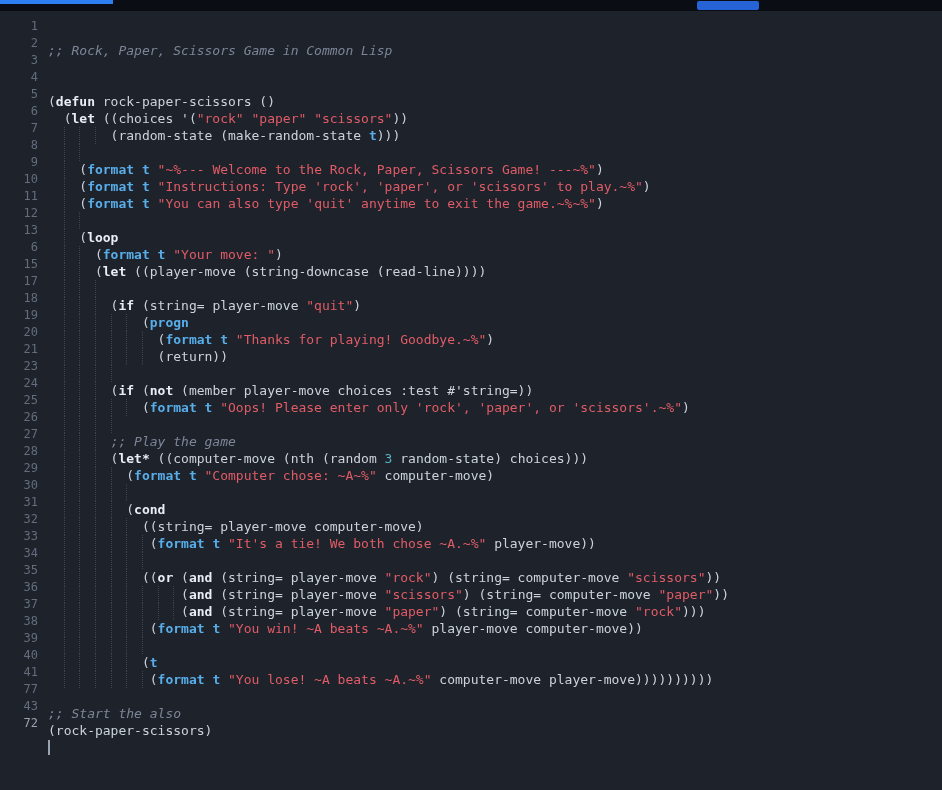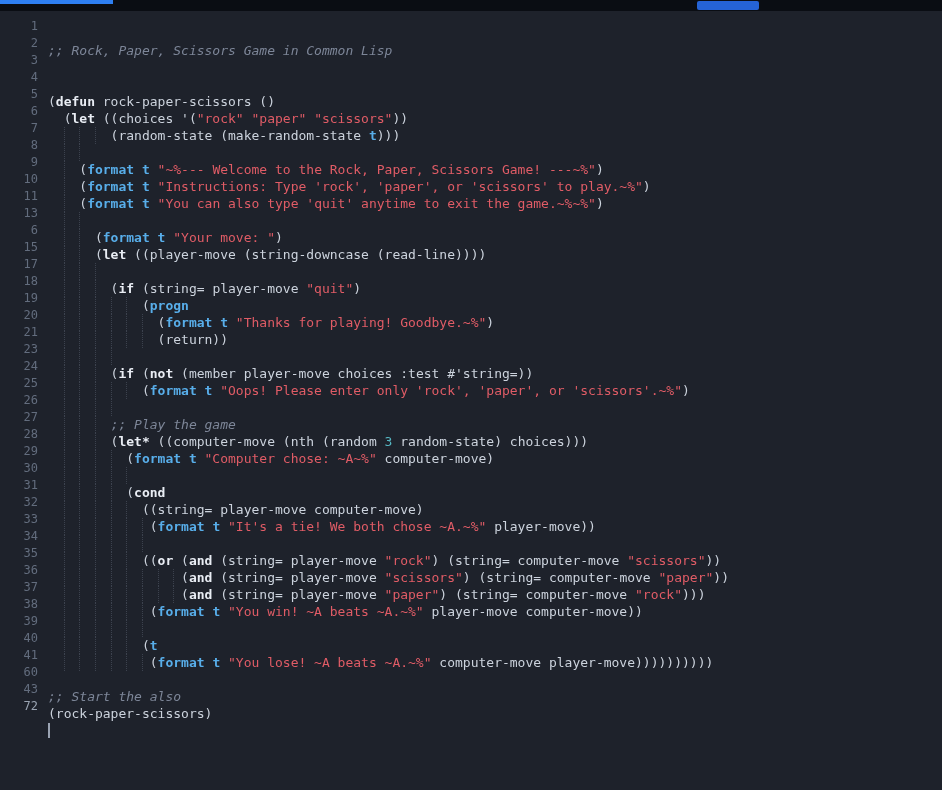--- a/index.html
+++ b/index.html
@@ -92,20 +92,21 @@
       <div class="line"><div class="gutter">2</div><div class="content"></div></div>
       <div class="line"><div class="gutter">3</div><div class="content"></div></div>
       <div class="line"><div class="gutter">4</div><div class="content"><span class="tok-pl">(</span><span class="tok-kw">defun</span><span class="tok-pl"> rock-paper-scissors ()</span></div></div>
       <div class="line"><div class="gutter">5</div><div class="content"><span class="tok-pl">  (</span><span class="tok-kw">let</span><span class="tok-pl"> ((choices '(</span><span class="tok-str">"rock"</span><span class="tok-pl"> </span><span class="tok-str">"paper"</span><span class="tok-pl"> </span><span class="tok-str">"scissors"</span><span class="tok-pl">))</span></div></div>
       <div class="line"><div class="gutter">6</div><div class="content"><div class="guide" style="left: calc(2ch + 10px);"></div><div class="guide" style="left: calc(4ch + 10px);"></div><div class="guide" style="left: calc(6ch + 10px);"></div><span class="tok-pl">        (random-state (make-random-state </span><span class="tok-fn">t</span><span class="tok-pl">)))</span></div></div>
       <div class="line"><div class="gutter">7</div><div class="content"><div class="guide" style="left: calc(2ch + 10px);"></div><div class="guide" style="left: calc(4ch + 10px);"></div></div></div>
       <div class="line"><div class="gutter">8</div><div class="content"><div class="guide" style="left: calc(2ch + 10px);"></div><span class="tok-pl">    (</span><span class="tok-fn">format</span><span class="tok-pl"> </span><span class="tok-fn">t</span><span class="tok-pl"> </span><span class="tok-str">"~%--- Welcome to the Rock, Paper, Scissors Game! ---~%"</span><span class="tok-pl">)</span></div></div>
       <div class="line"><div class="gutter">9</div><div class="content"><div class="guide" style="left: calc(2ch + 10px);"></div><span class="tok-pl">    (</span><span class="tok-fn">format</span><span class="tok-pl"> </span><span class="tok-fn">t</span><span class="tok-pl"> </span><span class="tok-str">"Instructions: Type 'rock', 'paper', or 'scissors' to play.~%"</span><span class="tok-pl">)</span></div></div>
       <div class="line"><div class="gutter">10</div><div class="content"><div class="guide" style="left: calc(2ch + 10px);"></div><span class="tok-pl">    (</span><span class="tok-fn">format</span><span class="tok-pl"> </span><span class="tok-fn">t</span><span class="tok-pl"> </span><span class="tok-str">"You can also type 'quit' anytime to exit the game.~%~%"</span><span class="tok-pl">)</span></div></div>
       <div class="line"><div class="gutter">11</div><div class="content"><div class="guide" style="left: calc(2ch + 10px);"></div><div class="guide" style="left: calc(4ch + 10px);"></div></div></div>
+      <div class="line"><div class="gutter">12</div><div class="content"><div class="guide" style="left: calc(2ch + 10px);"></div><span class="tok-pl">    (</span><span class="tok-kw">loop</span></div></div>
       <div class="line"><div class="gutter">13</div><div class="content"><div class="guide" style="left: calc(2ch + 10px);"></div><div class="guide" style="left: calc(4ch + 10px);"></div><span class="tok-pl">      (</span><span class="tok-fn">format</span><span class="tok-pl"> </span><span class="tok-fn">t</span><span class="tok-pl"> </span><span class="tok-str">"Your move: "</span><span class="tok-pl">)</span></div></div>
       <div class="line"><div class="gutter">6</div><div class="content"><div class="guide" style="left: calc(2ch + 10px);"></div><div class="guide" style="left: calc(4ch + 10px);"></div><span class="tok-pl">      (</span><span class="tok-kw">let</span><span class="tok-pl"> ((player-move (string-downcase (read-line))))</span></div></div>
       <div class="line"><div class="gutter">15</div><div class="content"><div class="guide" style="left: calc(2ch + 10px);"></div><div class="guide" style="left: calc(4ch + 10px);"></div><div class="guide" style="left: calc(6ch + 10px);"></div></div></div>
       <div class="line"><div class="gutter">17</div><div class="content"><div class="guide" style="left: calc(2ch + 10px);"></div><div class="guide" style="left: calc(4ch + 10px);"></div><div class="guide" style="left: calc(6ch + 10px);"></div><span class="tok-pl">        (</span><span class="tok-kw">if</span><span class="tok-pl"> (string= player-move </span><span class="tok-str">"quit"</span><span class="tok-pl">)</span></div></div>
       <div class="line"><div class="gutter">18</div><div class="content"><div class="guide" style="left: calc(2ch + 10px);"></div><div class="guide" style="left: calc(4ch + 10px);"></div><div class="guide" style="left: calc(6ch + 10px);"></div><div class="guide" style="left: calc(8ch + 10px);"></div><div class="guide" style="left: calc(10ch + 10px);"></div><span class="tok-pl">            (</span><span class="tok-fn">progn</span></div></div>
       <div class="line"><div class="gutter">19</div><div class="content"><div class="guide" style="left: calc(2ch + 10px);"></div><div class="guide" style="left: calc(4ch + 10px);"></div><div class="guide" style="left: calc(6ch + 10px);"></div><div class="guide" style="left: calc(8ch + 10px);"></div><div class="guide" style="left: calc(10ch + 10px);"></div><div class="guide" style="left: calc(12ch + 10px);"></div><span class="tok-pl">              (</span><span class="tok-fn">format</span><span class="tok-pl"> </span><span class="tok-fn">t</span><span class="tok-pl"> </span><span class="tok-str">"Thanks for playing! Goodbye.~%"</span><span class="tok-pl">)</span></div></div>
       <div class="line"><div class="gutter">20</div><div class="content"><div class="guide" style="left: calc(2ch + 10px);"></div><div class="guide" style="left: calc(4ch + 10px);"></div><div class="guide" style="left: calc(6ch + 10px);"></div><div class="guide" style="left: calc(8ch + 10px);"></div><div class="guide" style="left: calc(10ch + 10px);"></div><div class="guide" style="left: calc(12ch + 10px);"></div><span class="tok-pl">              (return))</span></div></div>
       <div class="line"><div class="gutter">21</div><div class="content"><div class="guide" style="left: calc(2ch + 10px);"></div><div class="guide" style="left: calc(4ch + 10px);"></div><div class="guide" style="left: calc(6ch + 10px);"></div><div class="guide" style="left: calc(8ch + 10px);"></div></div></div>
       <div class="line"><div class="gutter">23</div><div class="content"><div class="guide" style="left: calc(2ch + 10px);"></div><div class="guide" style="left: calc(4ch + 10px);"></div><div class="guide" style="left: calc(6ch + 10px);"></div><span class="tok-pl">        (</span><span class="tok-kw">if</span><span class="tok-pl"> (</span><span class="tok-kw">not</span><span class="tok-pl"> (member player-move choices :test #'string=))</span></div></div>
       <div class="line"><div class="gutter">24</div><div class="content"><div class="guide" style="left: calc(2ch + 10px);"></div><div class="guide" style="left: calc(4ch + 10px);"></div><div class="guide" style="left: calc(6ch + 10px);"></div><div class="guide" style="left: calc(8ch + 10px);"></div><div class="guide" style="left: calc(10ch + 10px);"></div><span class="tok-pl">            (</span><span class="tok-fn">format</span><span class="tok-pl"> </span><span class="tok-fn">t</span><span class="tok-pl"> </span><span class="tok-str">"Oops! Please enter only 'rock', 'paper', or 'scissors'.~%"</span><span class="tok-pl">)</span></div></div>
@@ -119,17 +120,17 @@
       <div class="line"><div class="gutter">32</div><div class="content"><div class="guide" style="left: calc(2ch + 10px);"></div><div class="guide" style="left: calc(4ch + 10px);"></div><div class="guide" style="left: calc(6ch + 10px);"></div><div class="guide" style="left: calc(8ch + 10px);"></div><div class="guide" style="left: calc(10ch + 10px);"></div><div class="guide" style="left: calc(12ch + 10px);"></div><span class="tok-pl">             (</span><span class="tok-fn">format</span><span class="tok-pl"> </span><span class="tok-fn">t</span><span class="tok-pl"> </span><span class="tok-str">"It's a tie! We both chose ~A.~%"</span><span class="tok-pl"> player-move))</span></div></div>
       <div class="line"><div class="gutter">33</div><div class="content"><div class="guide" style="left: calc(2ch + 10px);"></div><div class="guide" style="left: calc(4ch + 10px);"></div><div class="guide" style="left: calc(6ch + 10px);"></div><div class="guide" style="left: calc(8ch + 10px);"></div><div class="guide" style="left: calc(10ch + 10px);"></div><div class="guide" style="left: calc(12ch + 10px);"></div></div></div>
       <div class="line"><div class="gutter">34</div><div class="content"><div class="guide" style="left: calc(2ch + 10px);"></div><div class="guide" style="left: calc(4ch + 10px);"></div><div class="guide" style="left: calc(6ch + 10px);"></div><div class="guide" style="left: calc(8ch + 10px);"></div><div class="guide" style="left: calc(10ch + 10px);"></div><span class="tok-pl">            ((</span><span class="tok-kw">or</span><span class="tok-pl"> (</span><span class="tok-kw">and</span><span class="tok-pl"> (string= player-move </span><span class="tok-str">"rock"</span><span class="tok-pl">) (string= computer-move </span><span class="tok-str">"scissors"</span><span class="tok-pl">))</span></div></div>
       <div class="line"><div class="gutter">35</div><div class="content"><div class="guide" style="left: calc(2ch + 10px);"></div><div class="guide" style="left: calc(4ch + 10px);"></div><div class="guide" style="left: calc(6ch + 10px);"></div><div class="guide" style="left: calc(8ch + 10px);"></div><div class="guide" style="left: calc(10ch + 10px);"></div><div class="guide" style="left: calc(12ch + 10px);"></div><div class="guide" style="left: calc(14ch + 10px);"></div><div class="guide" style="left: calc(16ch + 10px);"></div><span class="tok-pl">                 (</span><span class="tok-kw">and</span><span class="tok-pl"> (string= player-move </span><span class="tok-str">"scissors"</span><span class="tok-pl">) (string= computer-move </span><span class="tok-str">"paper"</span><span class="tok-pl">))</span></div></div>
       <div class="line"><div class="gutter">36</div><div class="content"><div class="guide" style="left: calc(2ch + 10px);"></div><div class="guide" style="left: calc(4ch + 10px);"></div><div class="guide" style="left: calc(6ch + 10px);"></div><div class="guide" style="left: calc(8ch + 10px);"></div><div class="guide" style="left: calc(10ch + 10px);"></div><div class="guide" style="left: calc(12ch + 10px);"></div><div class="guide" style="left: calc(14ch + 10px);"></div><div class="guide" style="left: calc(16ch + 10px);"></div><span class="tok-pl">                 (</span><span class="tok-kw">and</span><span class="tok-pl"> (string= player-move </span><span class="tok-str">"paper"</span><span class="tok-pl">) (string= computer-move </span><span class="tok-str">"rock"</span><span class="tok-pl">)))</span></div></div>
       <div class="line"><div class="gutter">37</div><div class="content"><div class="guide" style="left: calc(2ch + 10px);"></div><div class="guide" style="left: calc(4ch + 10px);"></div><div class="guide" style="left: calc(6ch + 10px);"></div><div class="guide" style="left: calc(8ch + 10px);"></div><div class="guide" style="left: calc(10ch + 10px);"></div><div class="guide" style="left: calc(12ch + 10px);"></div><span class="tok-pl">             (</span><span class="tok-fn">format</span><span class="tok-pl"> </span><span class="tok-fn">t</span><span class="tok-pl"> </span><span class="tok-str">"You win! ~A beats ~A.~%"</span><span class="tok-pl"> player-move computer-move))</span></div></div>
       <div class="line"><div class="gutter">38</div><div class="content"><div class="guide" style="left: calc(2ch + 10px);"></div><div class="guide" style="left: calc(4ch + 10px);"></div><div class="guide" style="left: calc(6ch + 10px);"></div><div class="guide" style="left: calc(8ch + 10px);"></div><div class="guide" style="left: calc(10ch + 10px);"></div><div class="guide" style="left: calc(12ch + 10px);"></div></div></div>
       <div class="line"><div class="gutter">39</div><div class="content"><div class="guide" style="left: calc(2ch + 10px);"></div><div class="guide" style="left: calc(4ch + 10px);"></div><div class="guide" style="left: calc(6ch + 10px);"></div><div class="guide" style="left: calc(8ch + 10px);"></div><div class="guide" style="left: calc(10ch + 10px);"></div><span class="tok-pl">            (</span><span class="tok-fn">t</span></div></div>
       <div class="line"><div class="gutter">40</div><div class="content"><div class="guide" style="left: calc(2ch + 10px);"></div><div class="guide" style="left: calc(4ch + 10px);"></div><div class="guide" style="left: calc(6ch + 10px);"></div><div class="guide" style="left: calc(8ch + 10px);"></div><div class="guide" style="left: calc(10ch + 10px);"></div><div class="guide" style="left: calc(12ch + 10px);"></div><span class="tok-pl">             (</span><span class="tok-fn">format</span><span class="tok-pl"> </span><span class="tok-fn">t</span><span class="tok-pl"> </span><span class="tok-str">"You lose! ~A beats ~A.~%"</span><span class="tok-pl"> computer-move player-move))))))))))</span></div></div>
       <div class="line"><div class="gutter">41</div><div class="content"></div></div>
-      <div class="line"><div class="gutter">60</div><div class="content"><span class="tok-cm">;; Start the also</span></div></div>
+      <div class="line"><div class="gutter">77</div><div class="content"><span class="tok-cm">;; Start the also</span></div></div>
       <div class="line"><div class="gutter">43</div><div class="content"><span class="tok-pl">(rock-paper-scissors)</span></div></div>
       <div class="line"><div class="gutter active">72</div><div class="content"><div class="cursor"></div></div></div>
     </div>
 </div>
 
 </body></html>

